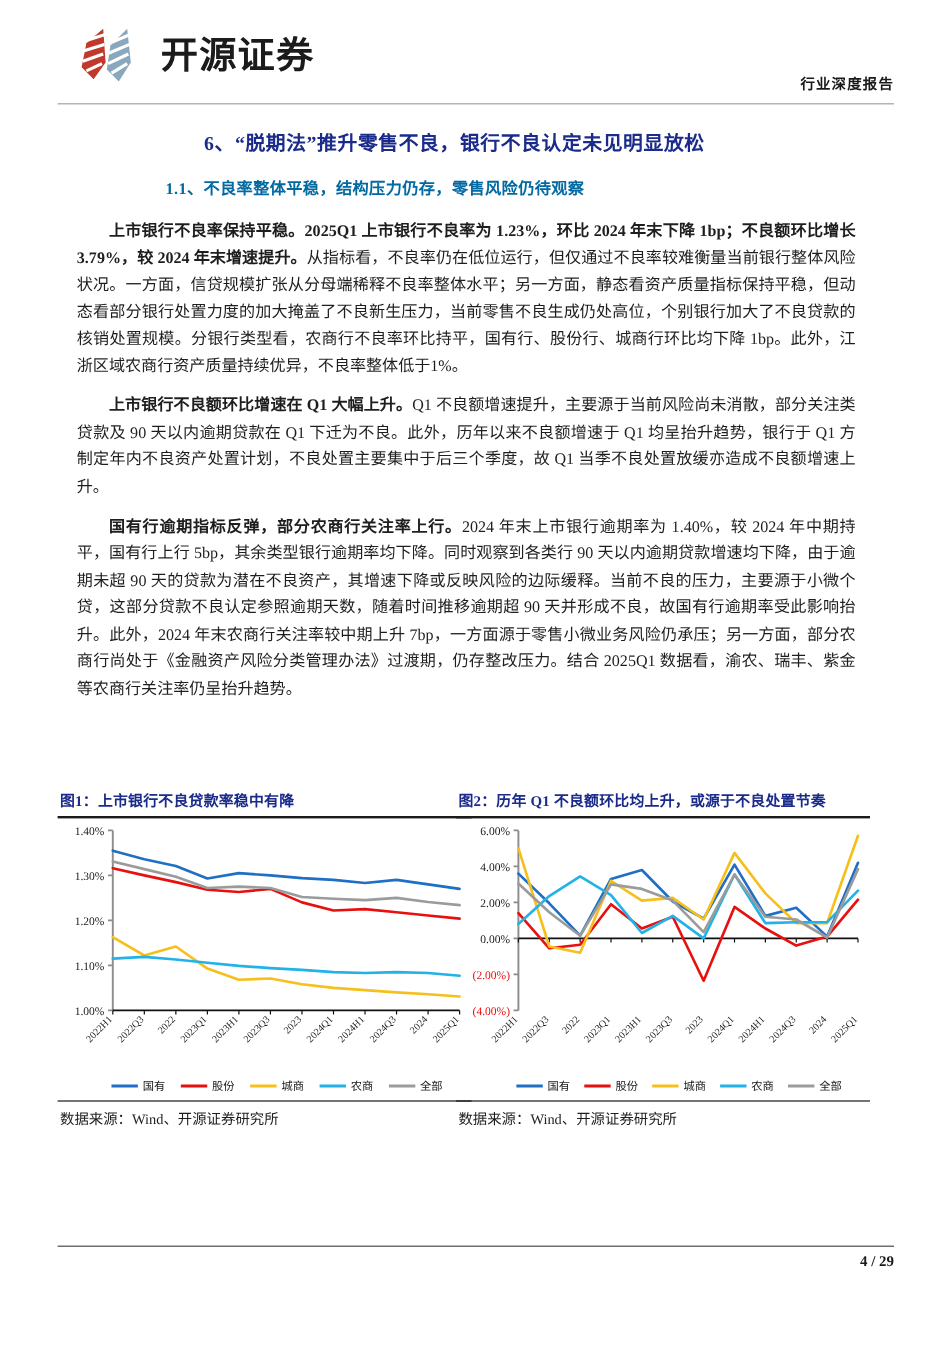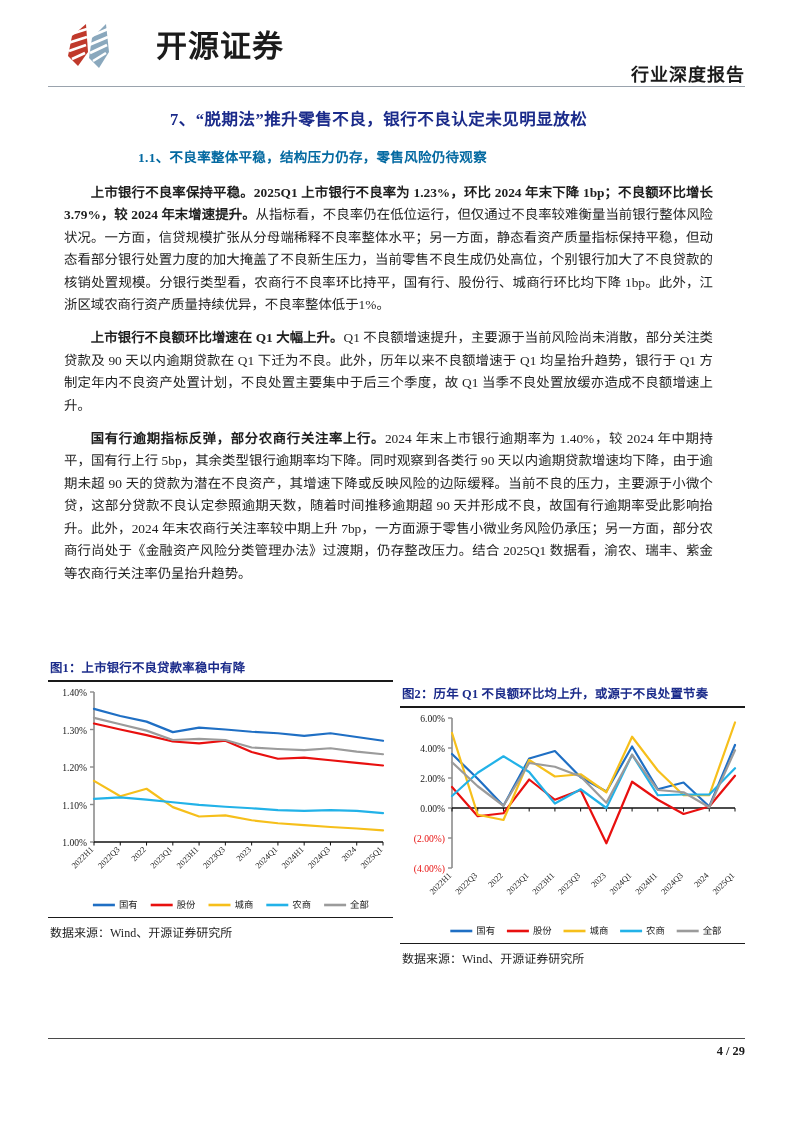--- a/index.html
+++ b/index.html
@@ -41,27 +41,26 @@
     height: 48px;
     position: relative;
   }
   .brand-text {
     font-family: "Liberation Sans", "DejaVu Sans", sans-serif;
     font-size: 31px;
     font-weight: bold;
     letter-spacing: 1px;
     color: #1b1b1b;
     line-height: 1;
-    margin-left: 22px;
   }
   .report-type {
     position: absolute;
     right: 0;
     top: 46px;
-    font-size: 18px;
+    font-size: 12px;
     font-weight: bold;
     font-family: "Liberation Serif", serif;
     color: #1a1a1a;
     letter-spacing: 1px;
   }
   .header-rule {
     position: absolute;
     left: 48px;
     top: 86px;
     width: 697px;
@@ -111,21 +110,21 @@
   .b { font-weight: bold; }
 
   
   .fig {
     position: absolute;
     top: 656px;
     width: 345px;
     height: 290px;
   }
   .fig.left { left: 48px; }
-  .fig.right { left: 400px; margin-top: 26px; }
+  .fig.right { left: 380px; }
   .fig-title {
     font-size: 12.4px;
     font-weight: bold;
     color: #1b2b8a;
     padding: 2px 0 4px 2px;
     letter-spacing: 0.2px;
     white-space: nowrap;
   }
   .fig-rule-top {
     height: 1.6px;
@@ -199,21 +198,21 @@
             </g>
           </g>
         </svg>
       </span>
       <span class="brand-text">开源证券</span>
     </div>
     <div class="report-type">行业深度报告</div>
   </div>
   <div class="header-rule"></div>
 
-  <div class="h1">7、“脱期法”推升零售不良，银行不良认定未见明显放松</div>
+  <div class="h1">6、“脱期法”推升零售不良，银行不良认定未见明显放松</div>
   <div class="h2">1.1、不良率整体平稳，结构压力仍存，零售风险仍待观察</div>
 
   <div class="body-col">
     <p class="para"><span class="b">上市银行不良率保持平稳。</span><span class="b">2025Q1 上市银行不良率为 1.23%，环比 2024 年末下降 1bp；不良额环比增长 3.79%，较 2024 年末增速提升。</span><span>从指标看，不良率仍在低位运行，但仅通过不良率较难衡量当前银行整体风险状况。一方面，信贷规模扩张从分母端稀释不良率整体水平；另一方面，静态看资产质量指标保持平稳，但动态看部分银行处置力度的加大掩盖了不良新生压力，当前零售不良生成仍处高位，个别银行加大了不良贷款的核销处置规模。分银行类型看，农商行不良率环比持平，国有行、股份行、城商行环比均下降 1bp。此外，江浙区域农商行资产质量持续优异，不良率整体低于1%。</span></p>
     <p class="para"><span class="b">上市银行不良额环比增速在 Q1 大幅上升。</span><span>Q1 不良额增速提升，主要源于当前风险尚未消散，部分关注类贷款及 90 天以内逾期贷款在 Q1 下迁为不良。此外，历年以来不良额增速于 Q1 均呈抬升趋势，银行于 Q1 方制定年内不良资产处置计划，不良处置主要集中于后三个季度，故 Q1 当季不良处置放缓亦造成不良额增速上升。</span></p>
     <p class="para"><span class="b">国有行逾期指标反弹，部分农商行关注率上行。</span><span>2024 年末上市银行逾期率为 1.40%，较 2024 年中期持平，国有行上行 5bp，其余类型银行逾期率均下降。同时观察到各类行 90 天以内逾期贷款增速均下降，由于逾期未超 90 天的贷款为潜在不良资产，其增速下降或反映风险的边际缓释。当前不良的压力，主要源于小微个贷，这部分贷款不良认定参照逾期天数，随着时间推移逾期超 90 天并形成不良，故国有行逾期率受此影响抬升。此外，2024 年末农商行关注率较中期上升 7bp，一方面源于零售小微业务风险仍承压；另一方面，部分农商行尚处于《金融资产风险分类管理办法》过渡期，仍存整改压力。结合 2025Q1 数据看，渝农、瑞丰、紫金等农商行关注率仍呈抬升趋势。</span></p>
   </div>
 
   <div class="fig left">
     <div class="fig-title">图1：上市银行不良贷款率稳中有降</div>

